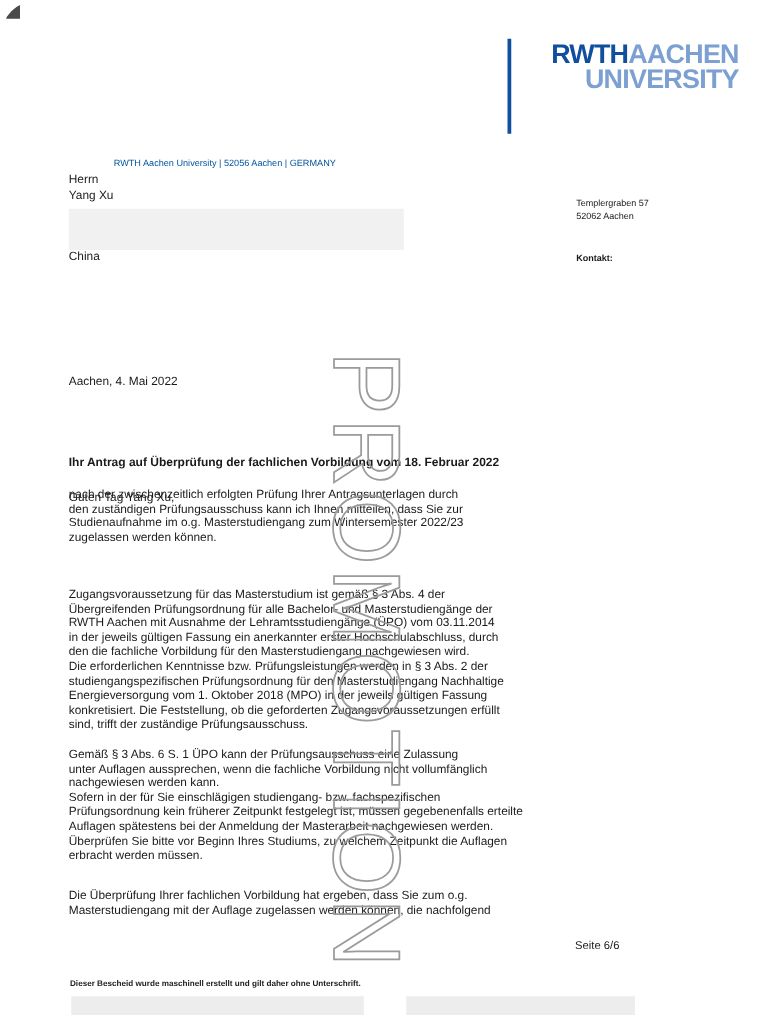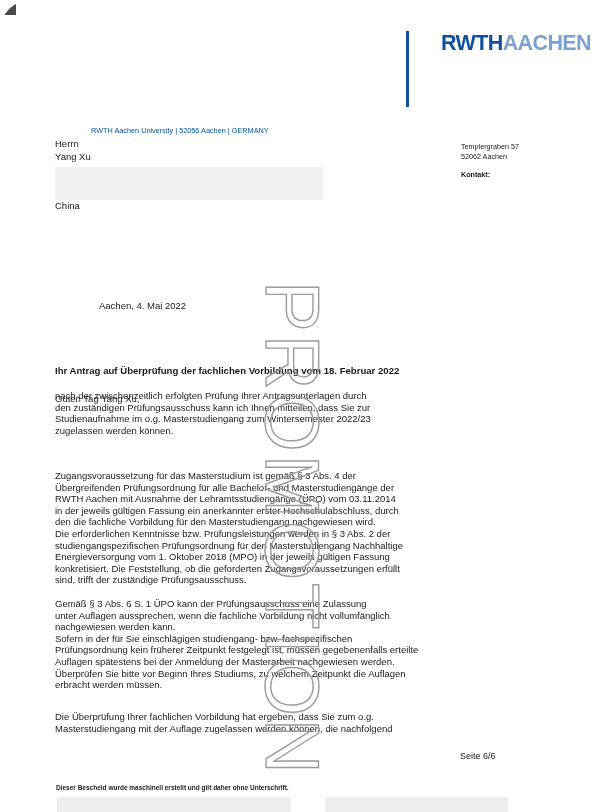--- a/index.html
+++ b/index.html
@@ -17,23 +17,23 @@
   .logo .brand1{color:#104E9E;}
   .logo .brand2{color:#7CA0D2;}
   
   .sender-line{left:55px;top:126px;font-size:7.3px;color:#00549F;padding-left:36px;}
   .addr-line{left:55px;font-size:9.5px;}
   .redaction{background:#f1f1f1;}
   .redact-address{left:55px;top:167px;width:268px;height:33px;}
   
   .sidebar{left:461px;top:134px;width:140px;font-size:7.2px;line-height:10px;}
   .sidebar .bold{font-weight:700;}
-  .sidebar .gap{margin-top:8px;}
+  .sidebar .gap{margin-top:24px;}
   
-  .date{left:55px;top:300px;font-size:9.5px;margin-left:44px;}
+  .date{left:55px;top:300px;font-size:9.5px;}
   .subject{left:55px;top:324px;width:400px;font-size:9.6px;line-height:12.4px;font-weight:700;}
   .re-line{left:55px;top:365px;width:420px;font-size:9.6px;font-weight:700;}
   .body-text{left:55px;width:402px;font-size:9.5px;line-height:11.6px;}
   .sal{top:393px;}
   .p2{top:390px;}
   .p3{top:470px;}
   .p4{top:598px;}
   .p5{top:695px;margin-top:16px;}
   
   .watermark{
@@ -52,20 +52,21 @@
 </head>
 <body>
 
 <div class="page">
 
   <div class="abs corner-mark"></div>
 
   <div class="abs logo-rule"></div>
   <div class="abs logo">
     <div><span class="brand1">RWTH</span><span class="brand2">AACHEN</span></div>
+    <div class="brand2">UNIVERSITY</div>
   </div>
 
   <div class="abs sender-line">RWTH Aachen University | 52056 Aachen | GERMANY</div>
   <div class="abs addr-line" style="top:138px;">Herrn</div>
   <div class="abs addr-line" style="top:151px;">Yang Xu</div>
   <div class="abs redaction redact-address"></div>
   <div class="abs addr-line" style="top:200px;">China</div>
 
   <div class="abs sidebar">
     <div class="gap prelines">Templergraben 57

